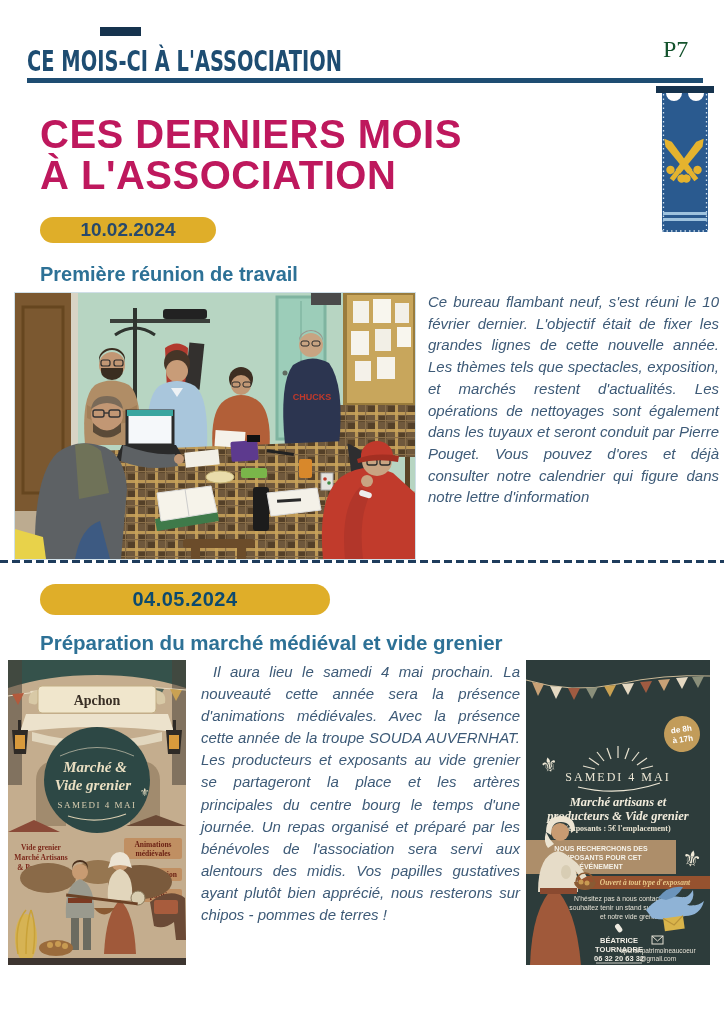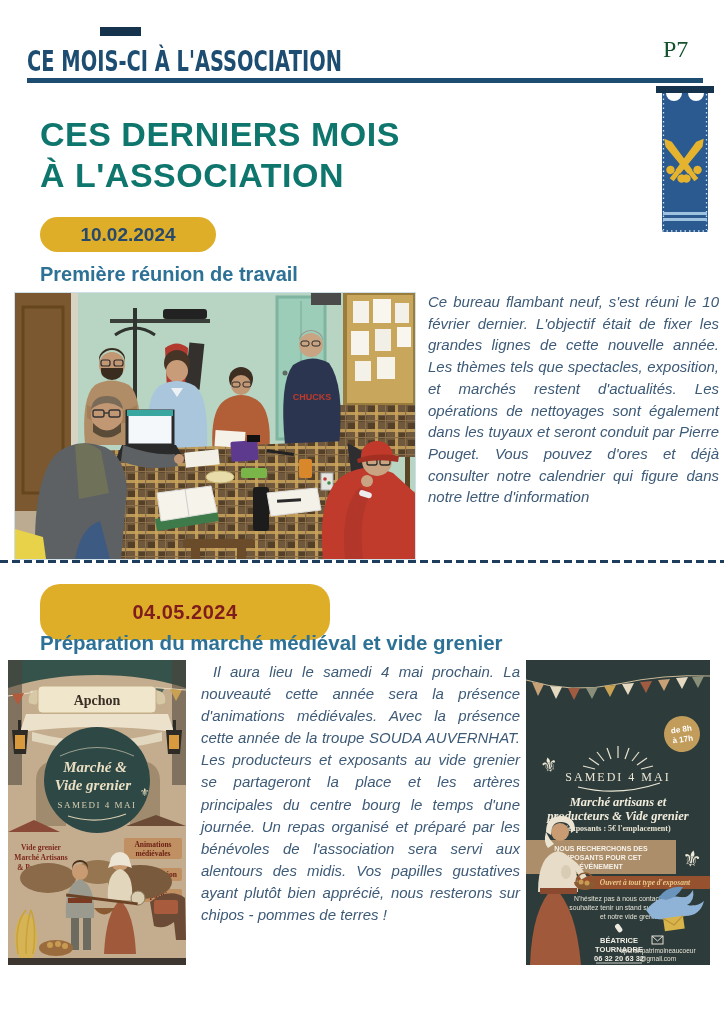--- a/index.html
+++ b/index.html
@@ -10,26 +10,26 @@
   
   .gothic{left:27px;top:44px;font-family:"DejaVu Sans",sans-serif;font-size:27px;font-weight:800;
           color:#1e4d72;letter-spacing:0px;white-space:nowrap;
           transform:scaleX(.72) scaleY(1.08);transform-origin:left top;}
   .rule{left:27px;top:78px;width:676px;height:5px;background:#1e4d72;}
   .mark{left:100px;top:27px;width:41px;height:9px;background:#16334e;}
   .page-num{left:663px;top:36px;font-family:"Liberation Serif",serif;font-size:24px;color:#14532d;}
   .banner{left:653px;top:86px;width:62px;height:154px;}
 
   
-  .main-title{left:40px;top:114px;font-size:34px;line-height:41px;font-weight:800;
-              color:#0f766e;letter-spacing:.5px;}
+  .main-title{left:40px;top:114px;font-size:40px;line-height:41px;font-weight:800;
+              color:#be185d;letter-spacing:.5px;}
   .badge{background:#dfae29;border-radius:20px;display:flex;align-items:center;
          justify-content:center;font-weight:700;}
-  .badge1{left:40px;top:217px;width:176px;height:35px;color:#27496b;font-size:19px;}
-  .badge2{left:40px;top:584px;width:290px;height:56px;color:#7f1d1d;font-size:20px;letter-spacing:.5px;}
+  .badge1{left:40px;top:217px;width:176px;height:26px;color:#27496b;font-size:19px;}
+  .badge2{left:40px;top:584px;width:290px;height:31px;color:#0c4a6e;font-size:20px;letter-spacing:.5px;}
   .subtitle{color:#2d7196;font-size:20px;font-weight:600;}
   .subtitle1{left:40px;top:263px;}
   .subtitle2{left:40px;top:631px;font-size:20.5px;}
 
   
   .para{font-style:italic;text-align:justify;color:#3d5a77;font-size:15px;font-weight:500;}
   .para1{left:428px;top:291px;width:291px;line-height:21.7px;}
   .para2{left:201px;top:661px;width:319px;line-height:22.1px;text-indent:12px;}
 
   

